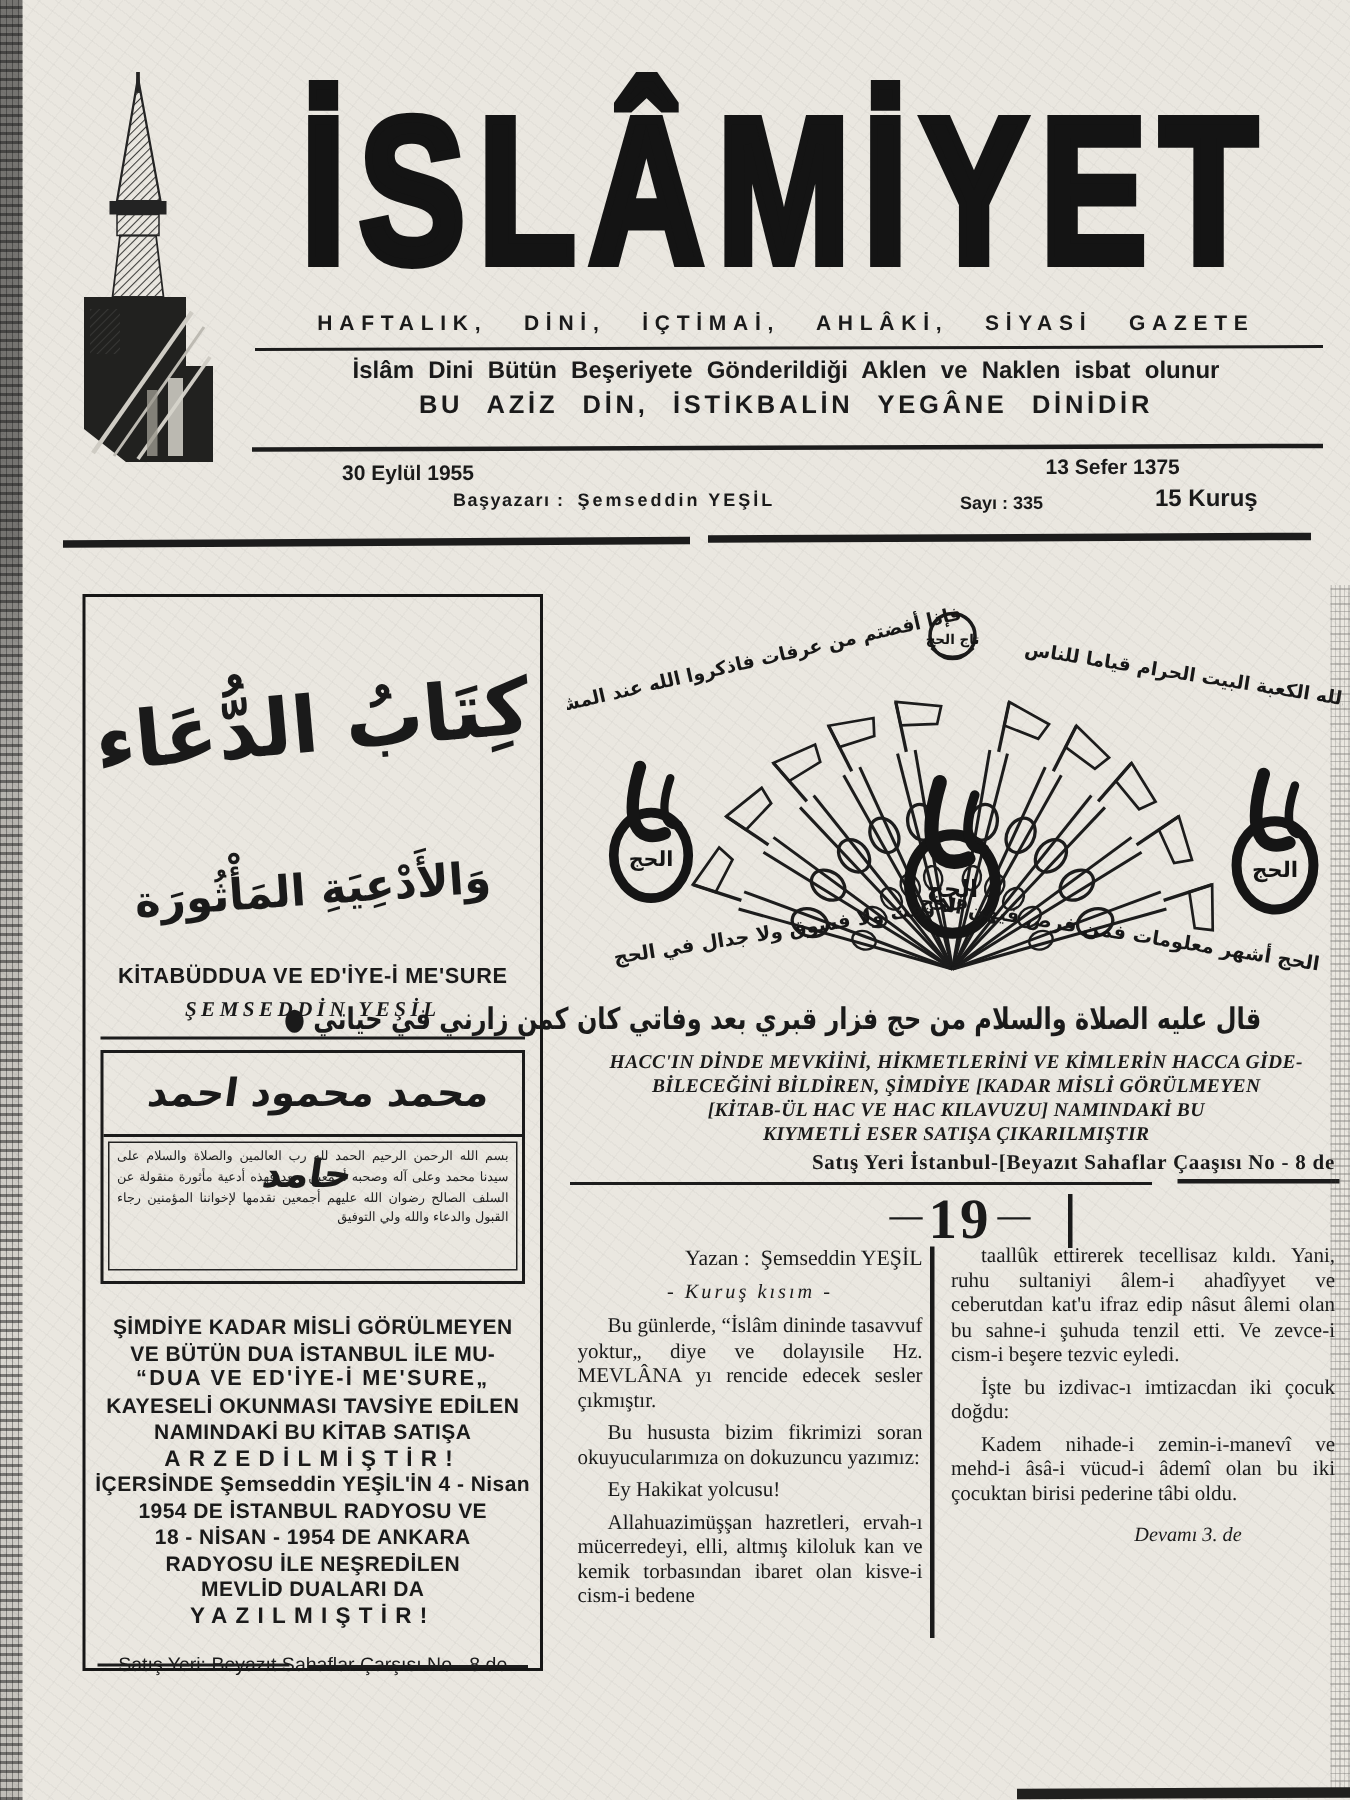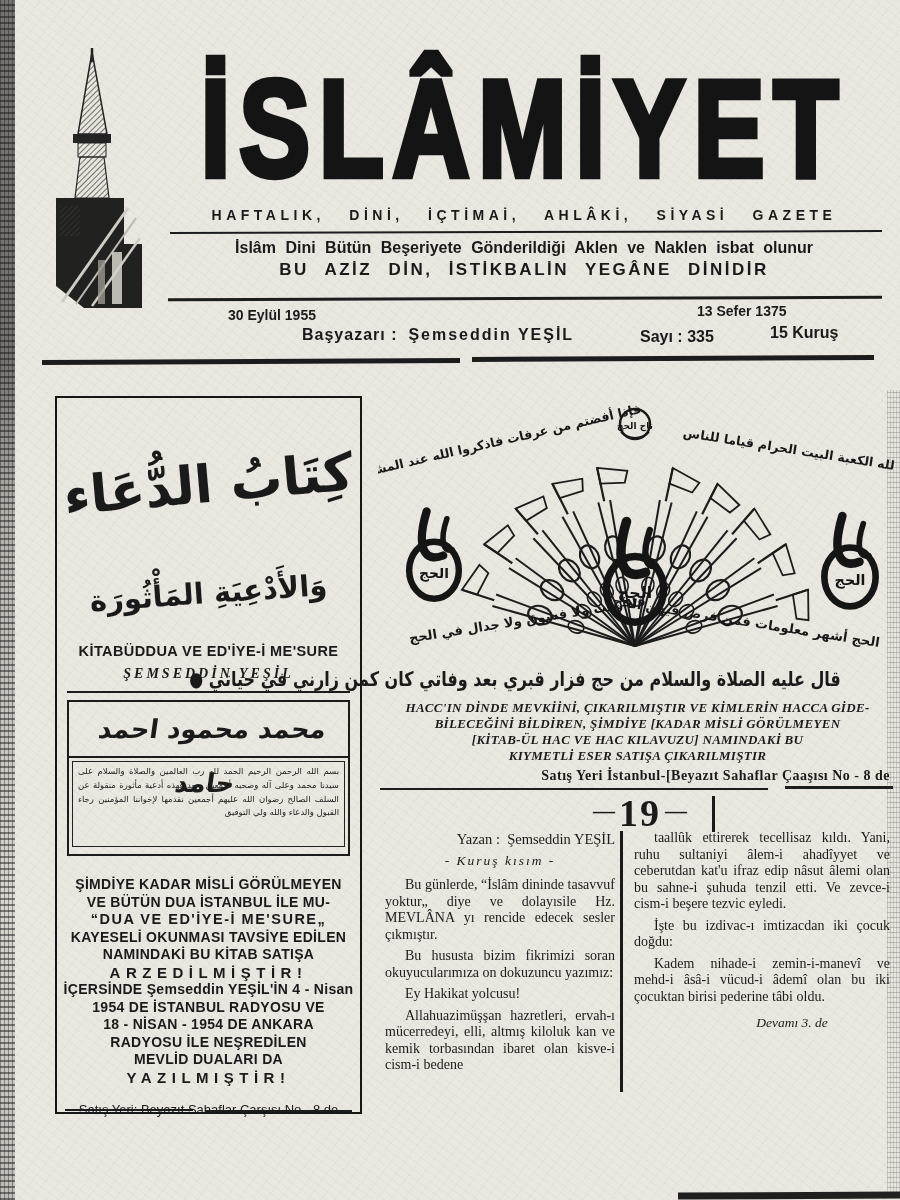--- a/index.html
+++ b/index.html
@@ -34,21 +34,21 @@
     letter-spacing:9px;color:#141414;-webkit-text-stroke:5px #141414;
     transform:scaleY(1.3);transform-origin:top center;white-space:nowrap;}
   .subtitle{left:163px;top:207px;width:722px;font-weight:bold;font-size:14px;
     letter-spacing:4.5px;word-spacing:16px;white-space:nowrap;}
   .r1{left:170px;top:231px;width:712px;height:2px;transform:rotate(-.15deg);}
   .motto1{left:163px;top:239px;width:722px;font-weight:bold;font-size:16px;word-spacing:5px;}
   .motto2{left:163px;top:260px;width:722px;font-weight:bold;font-size:17px;letter-spacing:2.5px;word-spacing:9px;}
   .r2{left:168px;top:297px;width:714px;height:3px;transform:rotate(-.2deg);}
   .date-g{left:228px;top:307px;font-weight:bold;font-size:14px;}
   .date-h{left:697px;top:303px;font-weight:bold;font-size:14px;}
-  .edrow{font-weight:bold;font-size:16px;}
+  .edrow{font-weight:bold;font-size:12px;}
   .ed{left:302px;top:326px;letter-spacing:1px;}
   .ed b{letter-spacing:2px;}
   .issue{left:640px;top:328px;}
   .price{left:770px;top:324px;font-size:16px;}
   .thickL{left:42px;top:359px;width:418px;height:5px;transform:rotate(-.3deg);}
   .thickR{left:472px;top:356px;width:402px;height:5px;transform:rotate(-.25deg);}
 
   
   .lbox{left:55px;top:396px;width:303px;height:714px;border:2.5px solid #161616;}
   .lb-ar1{left:0;right:0;top:6px;height:165px;font-weight:bold;font-size:52px;line-height:160px;
@@ -224,21 +224,21 @@
 
     <text class="arabic" transform="translate(102,52) rotate(-13)" font-size="12.5" font-weight="bold" text-anchor="middle" fill="#171717">فإذا أفضتم من عرفات فاذكروا الله عند المشعر الحرام</text>
     <text class="arabic" transform="translate(428,58) rotate(9)" font-size="12.5" font-weight="bold" text-anchor="middle" fill="#171717">جعل الله الكعبة البيت الحرام قياما للناس</text>
     <text class="arabic" transform="translate(150,226) rotate(-9)" font-size="13" font-weight="bold" text-anchor="middle" fill="#171717">فلا رفث ولا فسوق ولا جدال في الحج</text>
     <text class="arabic" transform="translate(368,228) rotate(9)" font-size="13" font-weight="bold" text-anchor="middle" fill="#171717">الحج أشهر معلومات فمن فرض فيهن الحج</text>
   </svg>
 
   <div class="abs art-bottom arabic">قال عليه الصلاة والسلام من حج فزار قبري بعد وفاتي كان كمن زارني في حياتي ●</div>
 
   <div class="abs caption">
-    <div class="cap-l serif">HACC'IN DİNDE MEVKİİNİ, ÇIKARILMIŞTIR VE KİMLERİN HACCA GİDE-</div>
+    <div class="cap-l serif">HACC'IN DİNDE MEVKİİNİ, HİKMETLERİNİ VE KİMLERİN HACCA GİDE-</div>
     <div class="cap-l serif">BİLECEĞİNİ BİLDİREN, ŞİMDİYE [KADAR MİSLİ GÖRÜLMEYEN</div>
     <div class="cap-l serif">[KİTAB-ÜL HAC VE HAC KILAVUZU] NAMINDAKİ BU</div>
     <div class="cap-l serif">KIYMETLİ ESER SATIŞA ÇIKARILMIŞTIR</div>
     <div class="cap-s serif">Satış Yeri   İstanbul-[Beyazıt Sahaflar Çaaşısı No - 8 de</div>
   </div>
   <div class="abs rule capRa"></div>
   <div class="abs rule capRb"></div>
 
   <div class="abs headline serif">
     <span class="dash">—</span>

